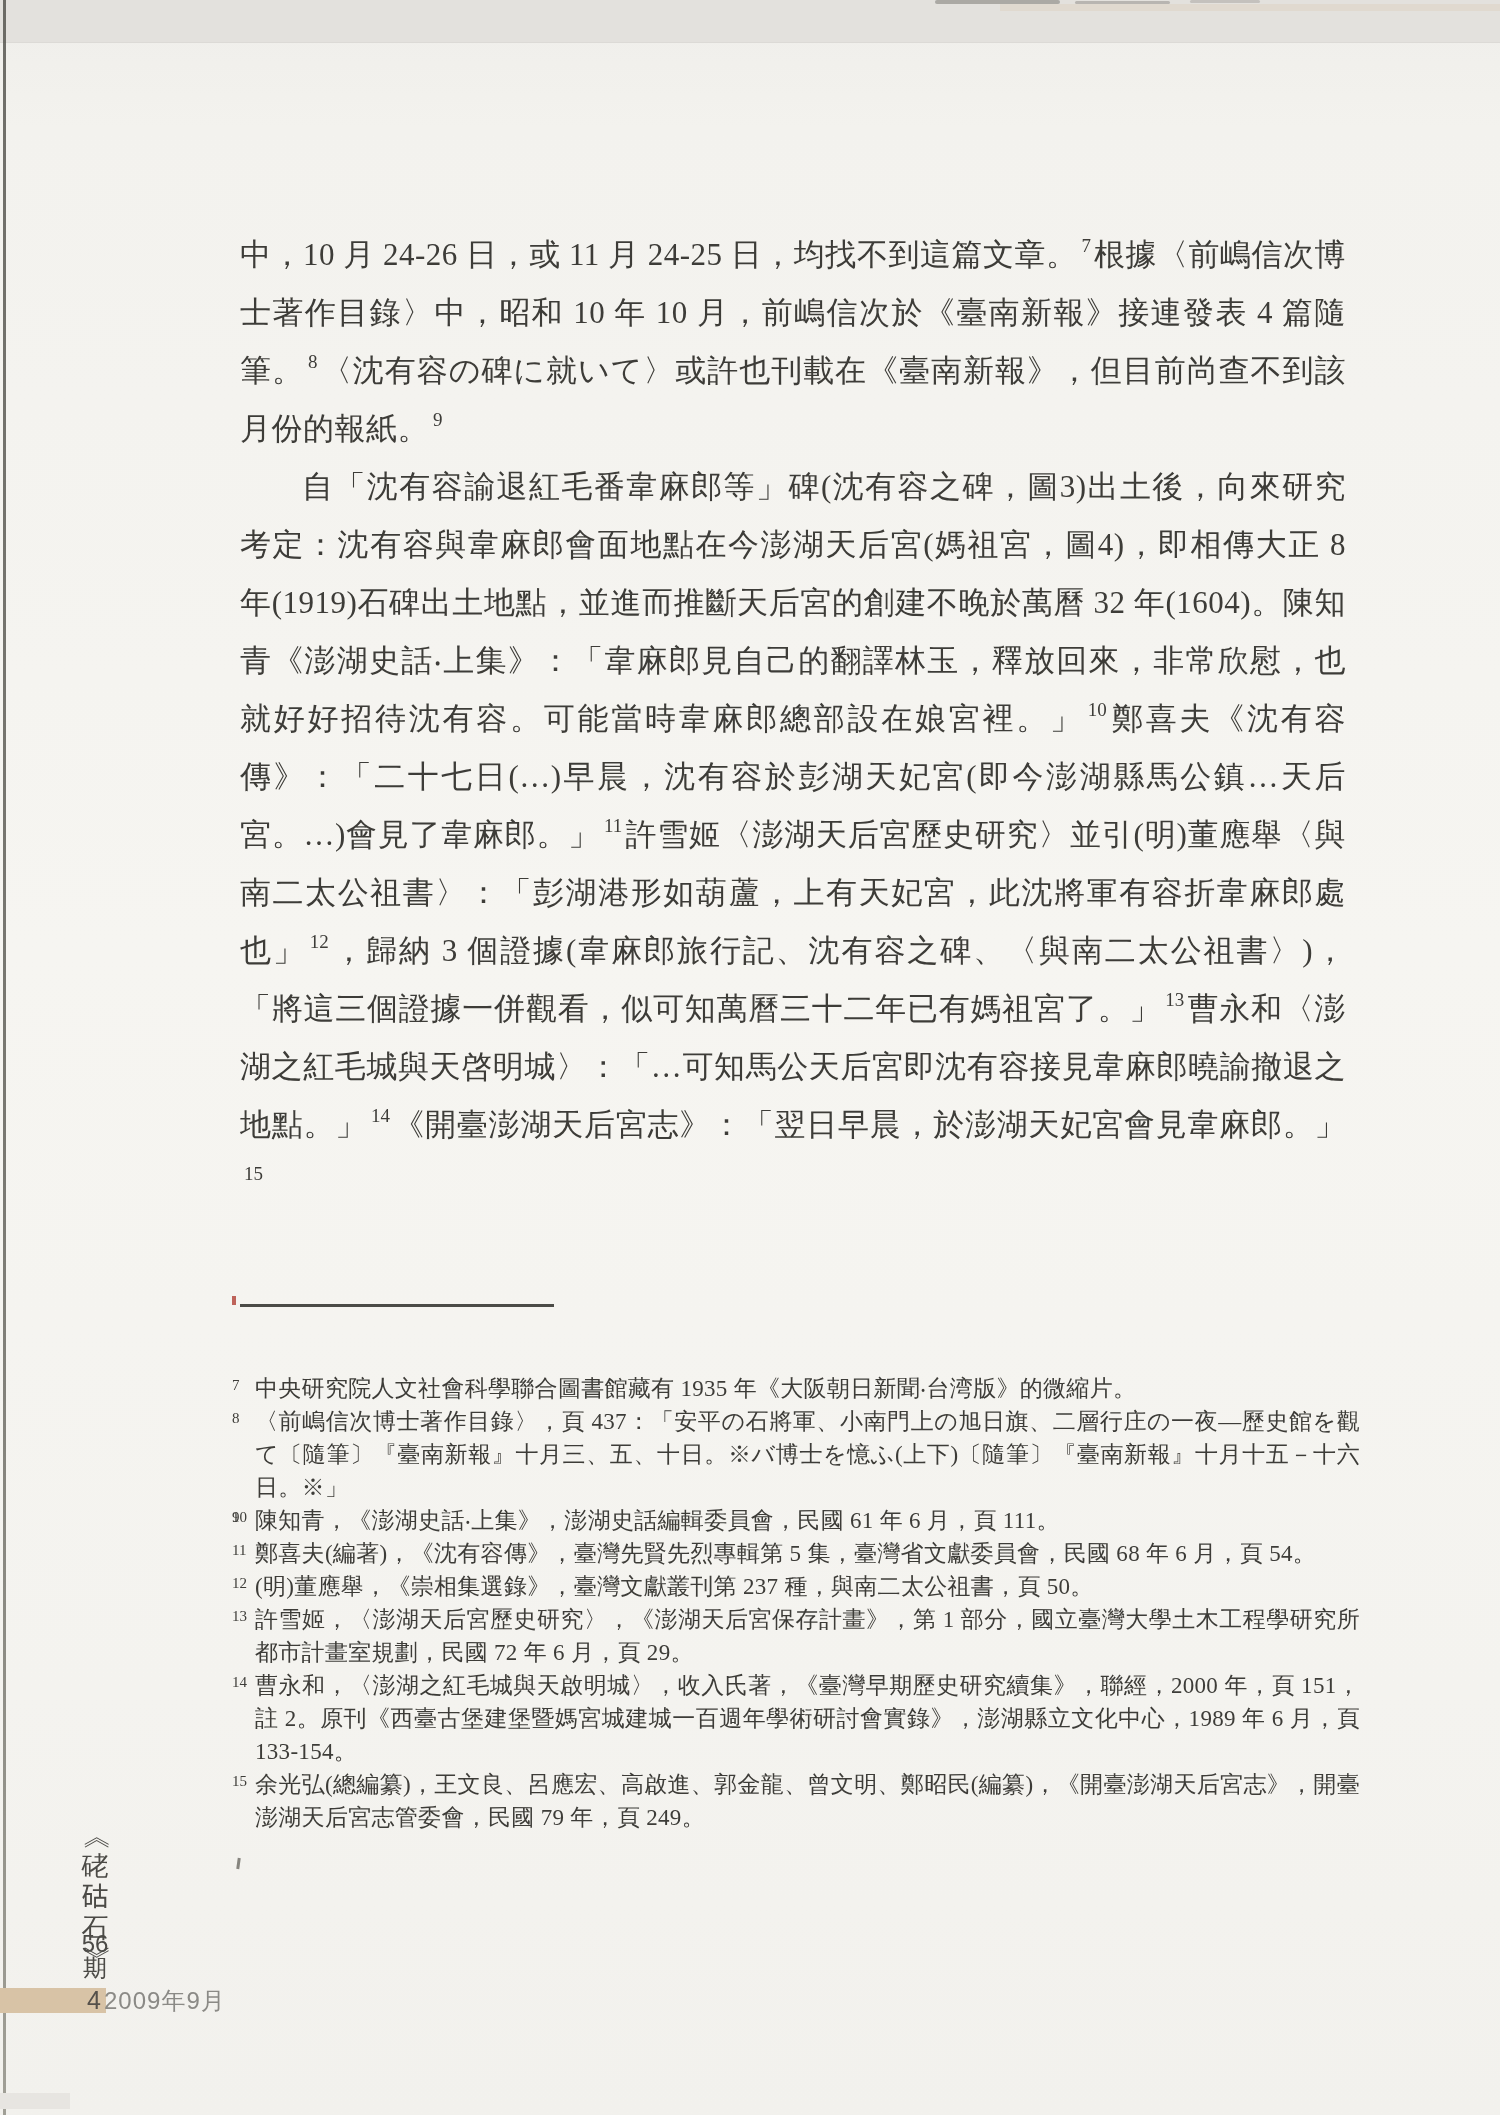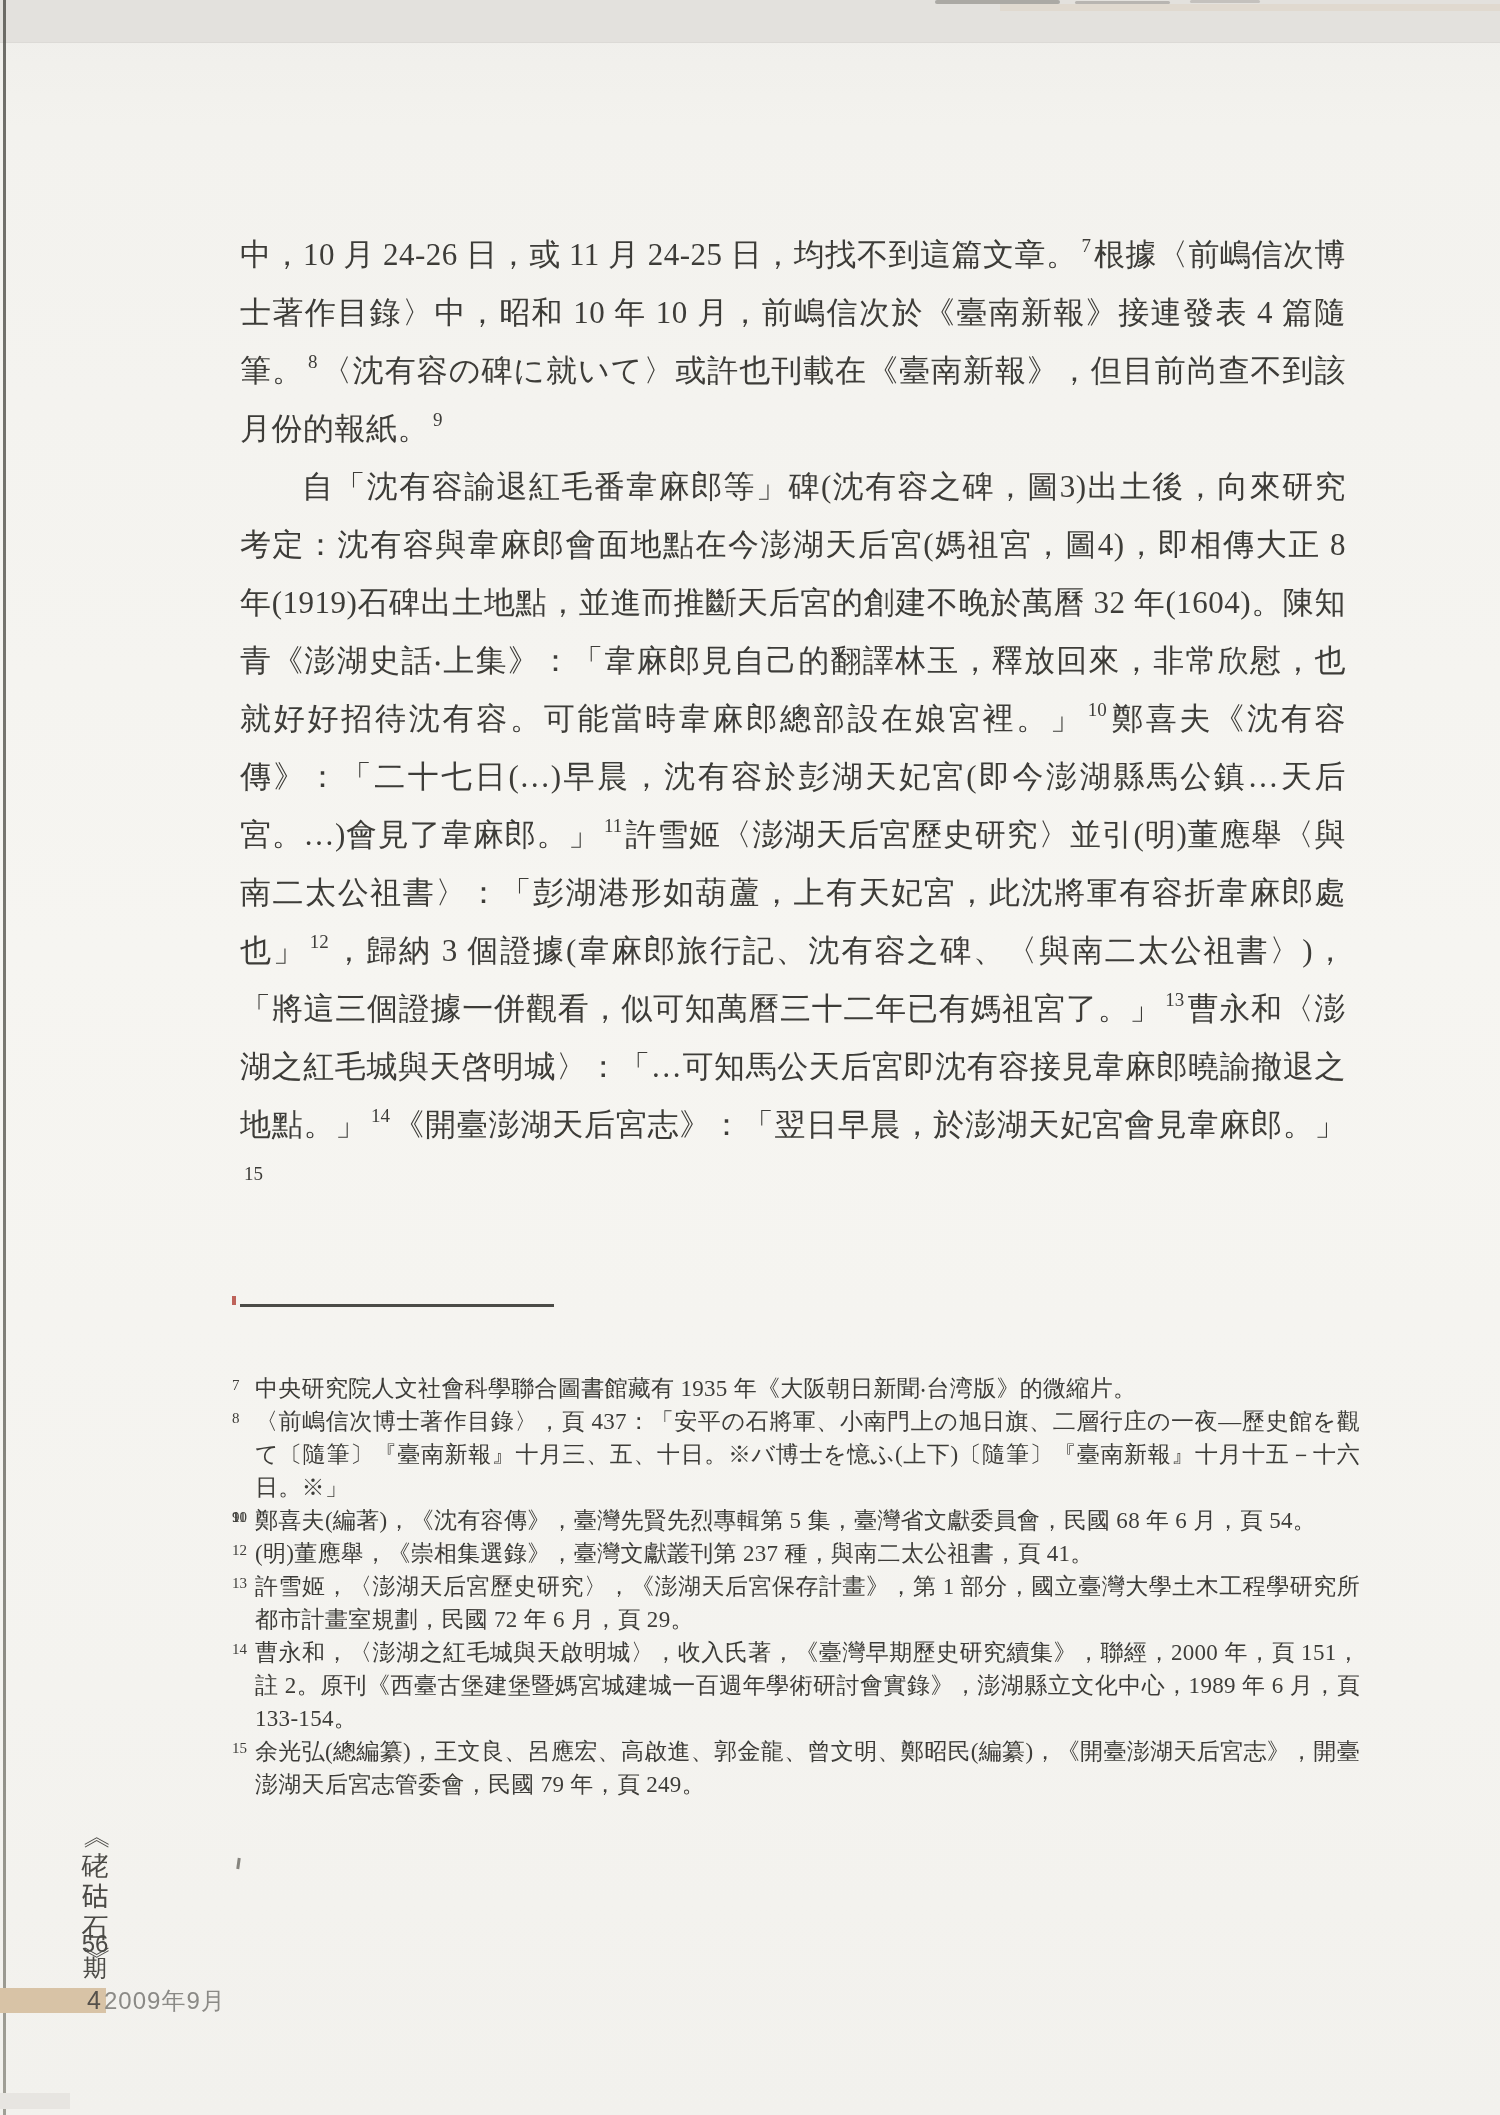--- a/index.html
+++ b/index.html
@@ -125,23 +125,23 @@
     </div>
 
   <div class="fn-sep-redmark"></div>
   <div class="fn-separator"></div>
   <div class="stray-tick"></div>
 
   <div class="footnotes">
       <div class="fn"><span class="fn-num">7</span><span class="fn-text">中央研究院人文社會科學聯合圖書館藏有 1935 年《大阪朝日新聞‧台湾版》的微縮片。</span></div>
       <div class="fn"><span class="fn-num">8</span><span class="fn-text">〈前嶋信次博士著作目錄〉，頁 437：「安平の石將軍、小南門上の旭日旗、二層行庄の一夜—歷史館を觀て〔隨筆〕『臺南新報』十月三、五、十日。※バ博士を憶ふ(上下)〔隨筆〕『臺南新報』十月十五－十六日。※」</span></div>
       <div class="fn"><span class="fn-num">9</span></div>
-      <div class="fn"><span class="fn-num">10</span></div>
+      <div class="fn"><span class="fn-num">10</span><span class="fn-text">陳知青，《澎湖史話‧上集》，澎湖史話編輯委員會，民國 61 年 6 月，頁 111。</span></div>
       <div class="fn"><span class="fn-num">11</span><span class="fn-text">鄭喜夫(編著)，《沈有容傳》，臺灣先賢先烈專輯第 5 集，臺灣省文獻委員會，民國 68 年 6 月，頁 54。</span></div>
-      <div class="fn"><span class="fn-num">12</span><span class="fn-text">(明)董應舉，《崇相集選錄》，臺灣文獻叢刊第 237 種，與南二太公祖書，頁 41。</span></div>
+      <div class="fn"><span class="fn-num">12</span><span class="fn-text">(明)董應舉，《崇相集選錄》，臺灣文獻叢刊第 237 種，與南二太公祖書，頁 50。</span></div>
       <div class="fn"><span class="fn-num">13</span><span class="fn-text">許雪姬，〈澎湖天后宮歷史研究〉，《澎湖天后宮保存計畫》，第 1 部分，國立臺灣大學土木工程學研究所都市計畫室規劃，民國 72 年 6 月，頁 29。</span></div>
       <div class="fn"><span class="fn-num">14</span><span class="fn-text">曹永和，〈澎湖之紅毛城與天啟明城〉，收入氏著，《臺灣早期歷史研究續集》，聯經，2000 年，頁 151，註 2。原刊《西臺古堡建堡暨媽宮城建城一百週年學術研討會實錄》，澎湖縣立文化中心，1989 年 6 月，頁 133-154。</span></div>
       <div class="fn"><span class="fn-num">15</span><span class="fn-text">余光弘(總編纂)，王文良、呂應宏、高啟進、郭金龍、曾文明、鄭昭民(編纂)，《開臺澎湖天后宮志》，開臺澎湖天后宮志管委會，民國 79 年，頁 249。</span></div>
     </div>
 
   <div class="journal-col">
       <div class="jchar rot">《</div>
       <div class="jchar">硓</div>
       <div class="jchar">𥑮</div>
       <div class="jchar">石</div>

